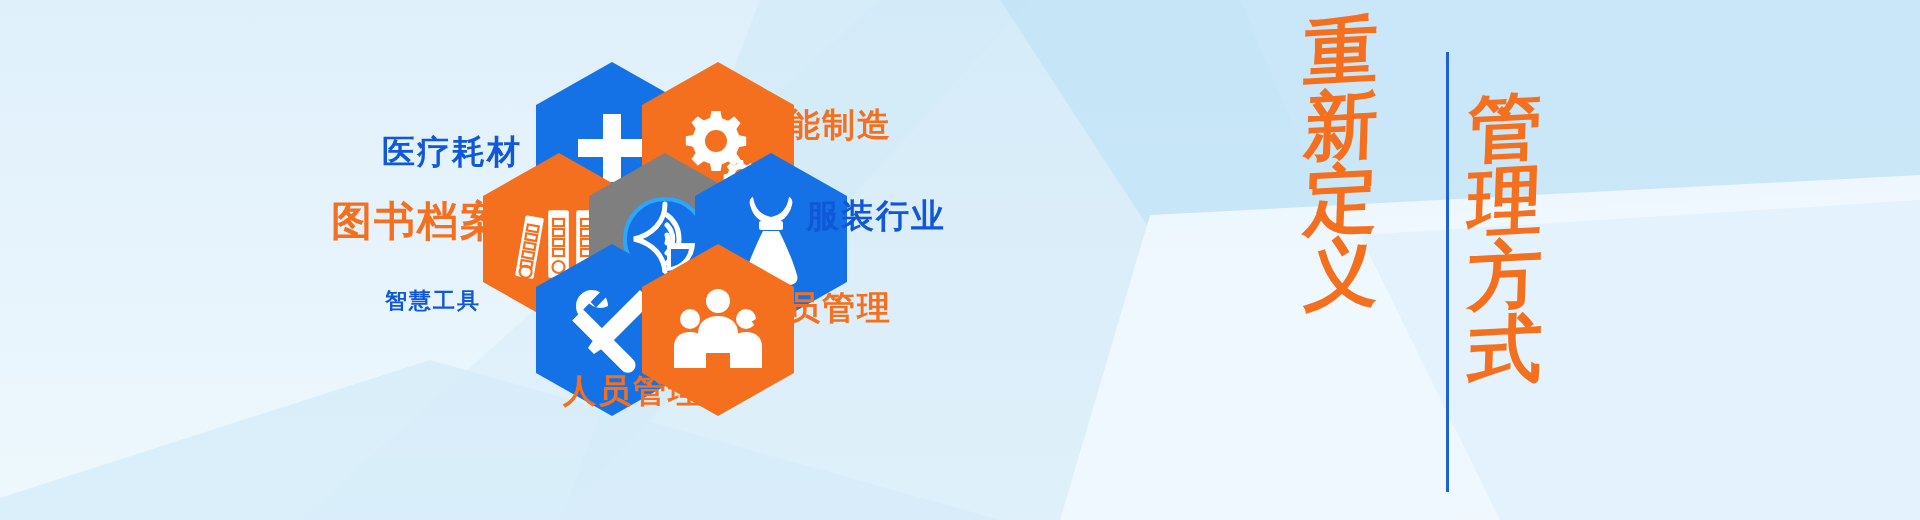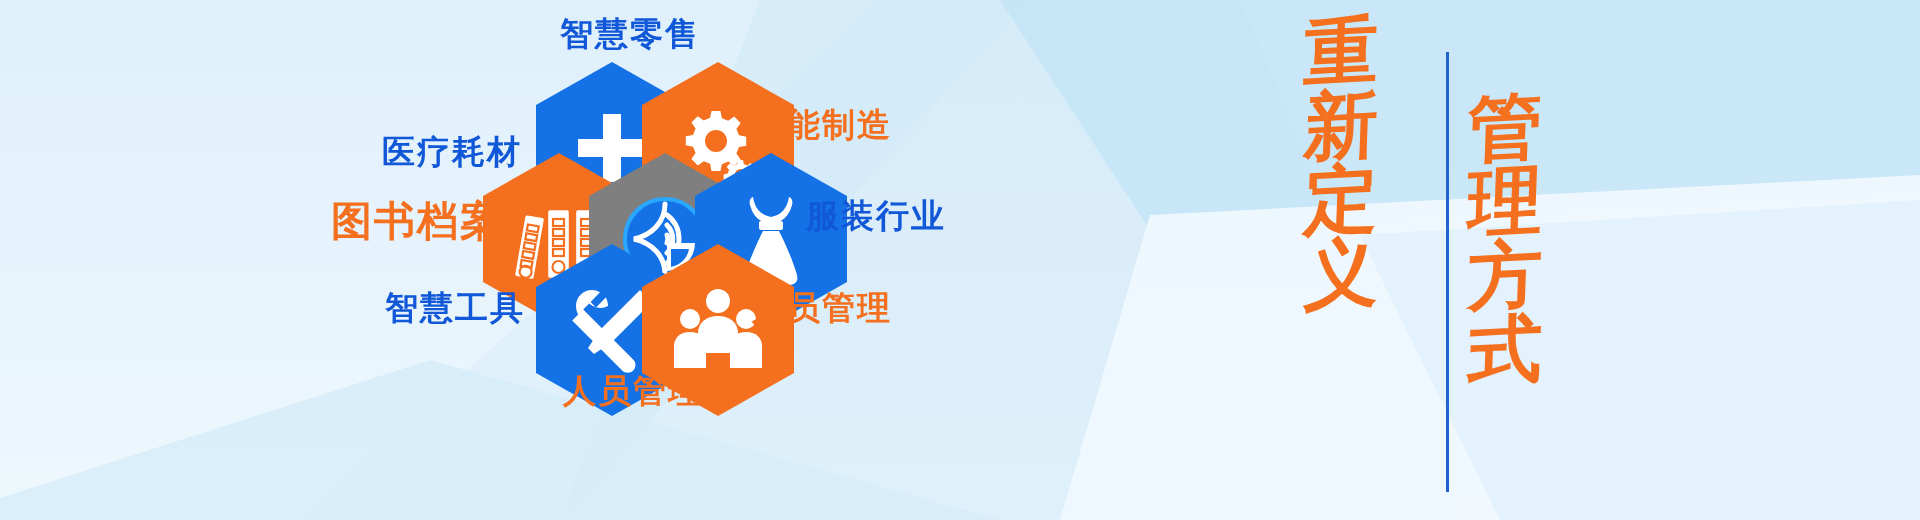--- a/index.html
+++ b/index.html
@@ -192,31 +192,30 @@
             <circle cx="18" cy="31" r="10"></circle>
             <path d="M18 44c10 0 16 6 16 14v22H2V58c0-8 6-14 16-14z"></path>
             <circle cx="74" cy="31" r="10"></circle>
             <path d="M74 44c10 0 16 6 16 14v22H58V58c0-8 6-14 16-14z"></path>
           </g>
         </svg>
       </span>
     </div>
   </div>
 
-  <div class="lbl blue" style="left:560px;top:12px;font-size:33px;">智慧零售</div>
 
   <div class="lbl blue" style="left:382px;top:103px;font-size:33px;margin-top:27px;">医疗耗材</div>
 
   <div class="lbl orange" style="left:752px;top:103px;font-size:33px;">智能制造</div>
 
   <div class="lbl orange" style="left:331px;top:194px;font-size:41px;">图书档案</div>
 
   <div class="lbl blue" style="left:806px;top:194px;font-size:33px;">服装行业</div>
 
-  <div class="lbl blue" style="left:385px;top:286px;font-size:33px;">智慧工具</div>
+  <div class="lbl blue" style="left:385px;top:286px;font-size:22px;">智慧工具</div>
 
   <div class="lbl orange" style="left:752px;top:286px;font-size:33px;">人员管理</div>
 
   <div class="lbl orange" style="left:563px;top:369px;font-size:33px;">人员管理</div>
 
   <div id="rightblock">
 
     <div class="vcol" id="col-left">
       <span>重</span>
       <span>新</span>

